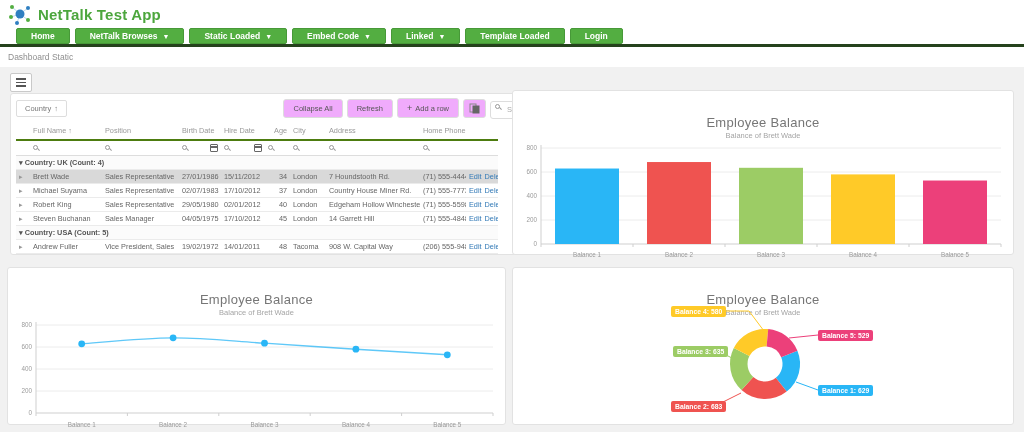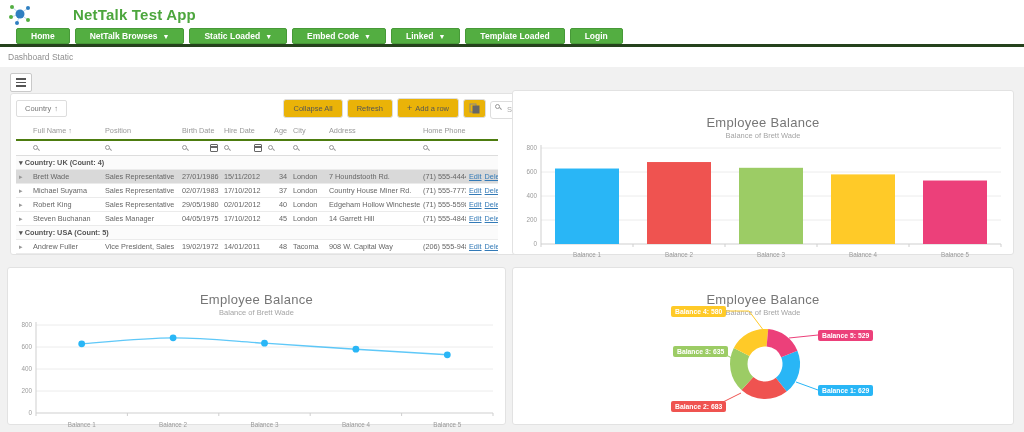--- a/index.html
+++ b/index.html
@@ -2,21 +2,21 @@
 <html><head>
 <meta charset="utf-8">
 <style>
   * { box-sizing: border-box; margin: 0; padding: 0; }
   html,body { width:1024px; height:432px; overflow:hidden; background:#fff;
     font-family:"Liberation Sans", sans-serif; }
 
   
   .app-header { height:28px; display:flex; align-items:center; padding-left:8px; background:#fff; }
   .logo { width:24px; height:22px; margin-right:6px; }
-  .app-title { font-size:15px; font-weight:bold; color:#4ca63d; letter-spacing:.2px;margin-left:35px; }
+  .app-title { font-size:15px; font-weight:bold; color:#4ca63d; letter-spacing:.2px; }
 
   
   .nav-bar { height:19px; padding-left:16px; background:#fff; border-bottom:3px solid #25421c; display:flex; align-items:flex-start; }
   .nav-btn { display:inline-flex; align-items:center; gap:5px; height:16px; margin-right:5px;
     background:#53ae41; border:1px solid #479938; border-radius:2px; color:#fff;
     font-size:8.5px; font-weight:bold; padding:0 14px; cursor:pointer; }
   .nav-btn .caret { font-size:7px; }
 
   
   .breadcrumb-bar { height:20px; display:flex; align-items:center; padding-left:8px; background:#fff; }
@@ -33,21 +33,21 @@
   #grid-card  { left:10px;  top:26px;  width:574px; height:162px; }
   #bar-card   { left:512px; top:23px;  width:502px; height:165px; }
   #line-card  { left:7px;   top:200px; width:499px; height:158px; }
   #donut-card { left:512px; top:200px; width:502px; height:158px; }
 
   
   .grid-toolbar { display:flex; align-items:center; padding:4px 5px 3px 5px; }
   .group-chip { display:inline-flex; align-items:center; gap:3px; border:1px solid #ddd; border-radius:2px;
     padding:3px 8px; font-size:7.5px; color:#777; background:#fff; cursor:pointer; }
   .toolbar-right { margin-left:auto; display:flex; align-items:center; gap:4px; }
-  .g-btn { border:1px solid #ddd; background:#eab308; border-radius:3px; font-size:7.5px; color:#555;
+  .g-btn { border:1px solid #ddd; background:#f0abfc; border-radius:3px; font-size:7.5px; color:#555;
     padding:4px 9px; cursor:pointer; display:inline-flex; align-items:center; gap:3px;
     font-family:"Liberation Sans",sans-serif; }
   .g-btn .plus { font-size:9px; color:#555; }
   .icon-btn { padding:3px 5px; }
   .search-wrap { position:relative; }
   .search-input { width:88px; height:18px; border:1px solid #ddd; border-radius:3px;
     font-size:7.5px; color:#555; padding:0 4px 0 16px; outline:none; background:#fff;
     font-family:"Liberation Sans",sans-serif; }
   .search-input::placeholder { color:#aaa; }
   .mag { display:inline-block; width:5px; height:5px; border:1px solid #999; border-radius:50%; position:relative; }
@@ -61,21 +61,21 @@
   table.grid th, table.grid td { font-weight:normal; font-size:7.3px; color:#666; text-align:left;
     padding:2px 3px; border-bottom:1px solid #ebebeb; white-space:nowrap; overflow:hidden; }
   table.grid th { color:#999; border-bottom:2px solid #4d7c0f; padding-top:4px; padding-bottom:4px; }
   tr.filter-row td { padding-top:3px; padding-bottom:3px; border-bottom:1px solid #ddd; }
   tr.filter-row .fcell { display:flex; align-items:center; justify-content:space-between; }
   tr.group-row td { background:#fbfbfb; color:#555; font-weight:bold; border-top:1px solid #e4e4e4; }
   tr.data-row { cursor:pointer; }
   tr.data-row.selected td { background:#d9d9d9; }
   .expand-arrow { color:#999; font-size:7px; }
   .num { text-align:right !important; }
-  .act a { color:#337ab7; text-decoration:underline; margin-right:3px; cursor:pointer; font-size:7.3px; }
+  .act a { color:#337ab7; margin-right:3px; cursor:pointer; font-size:7.3px; }
 
   
   .chart-title { text-align:center; font-size:13px; color:#767676; padding-top:24px; letter-spacing:.3px; }
   .chart-sub { text-align:center; font-size:7.5px; color:#a5a5a5; padding-top:1px; }
   .chart-svg { display:block; }
   .axis-label { font-size:6.3px; fill:#9b9b9b; }
   .donut-label { position:absolute; color:#fff; font-size:6.8px; font-weight:bold;
     padding:2px 4px; border-radius:2px; white-space:nowrap; }
 </style>
 </head>

